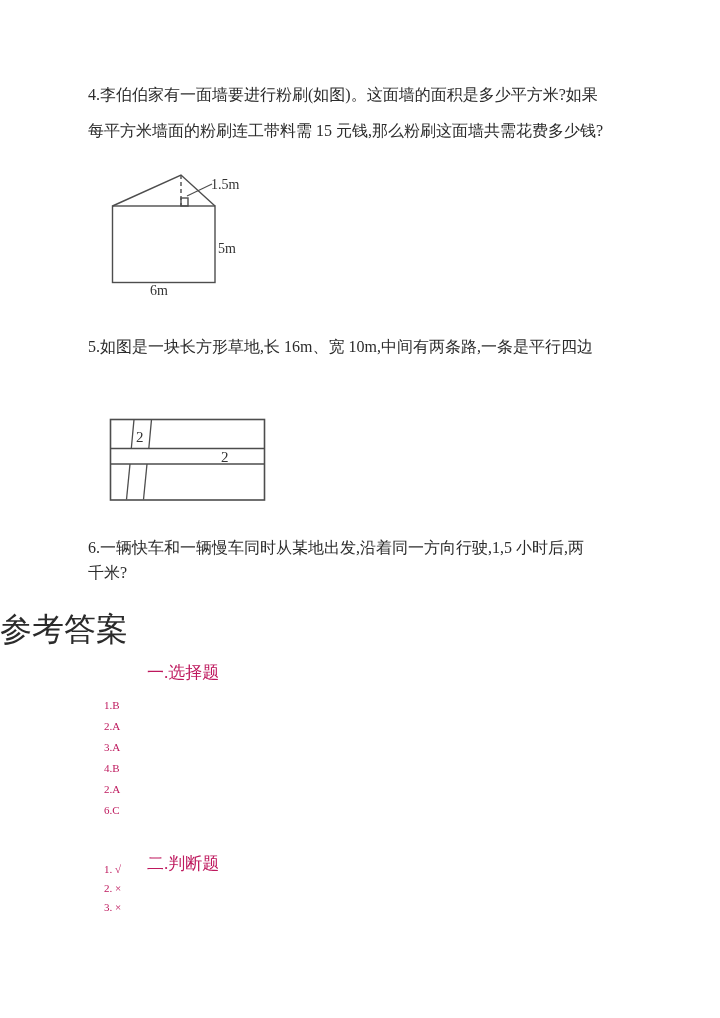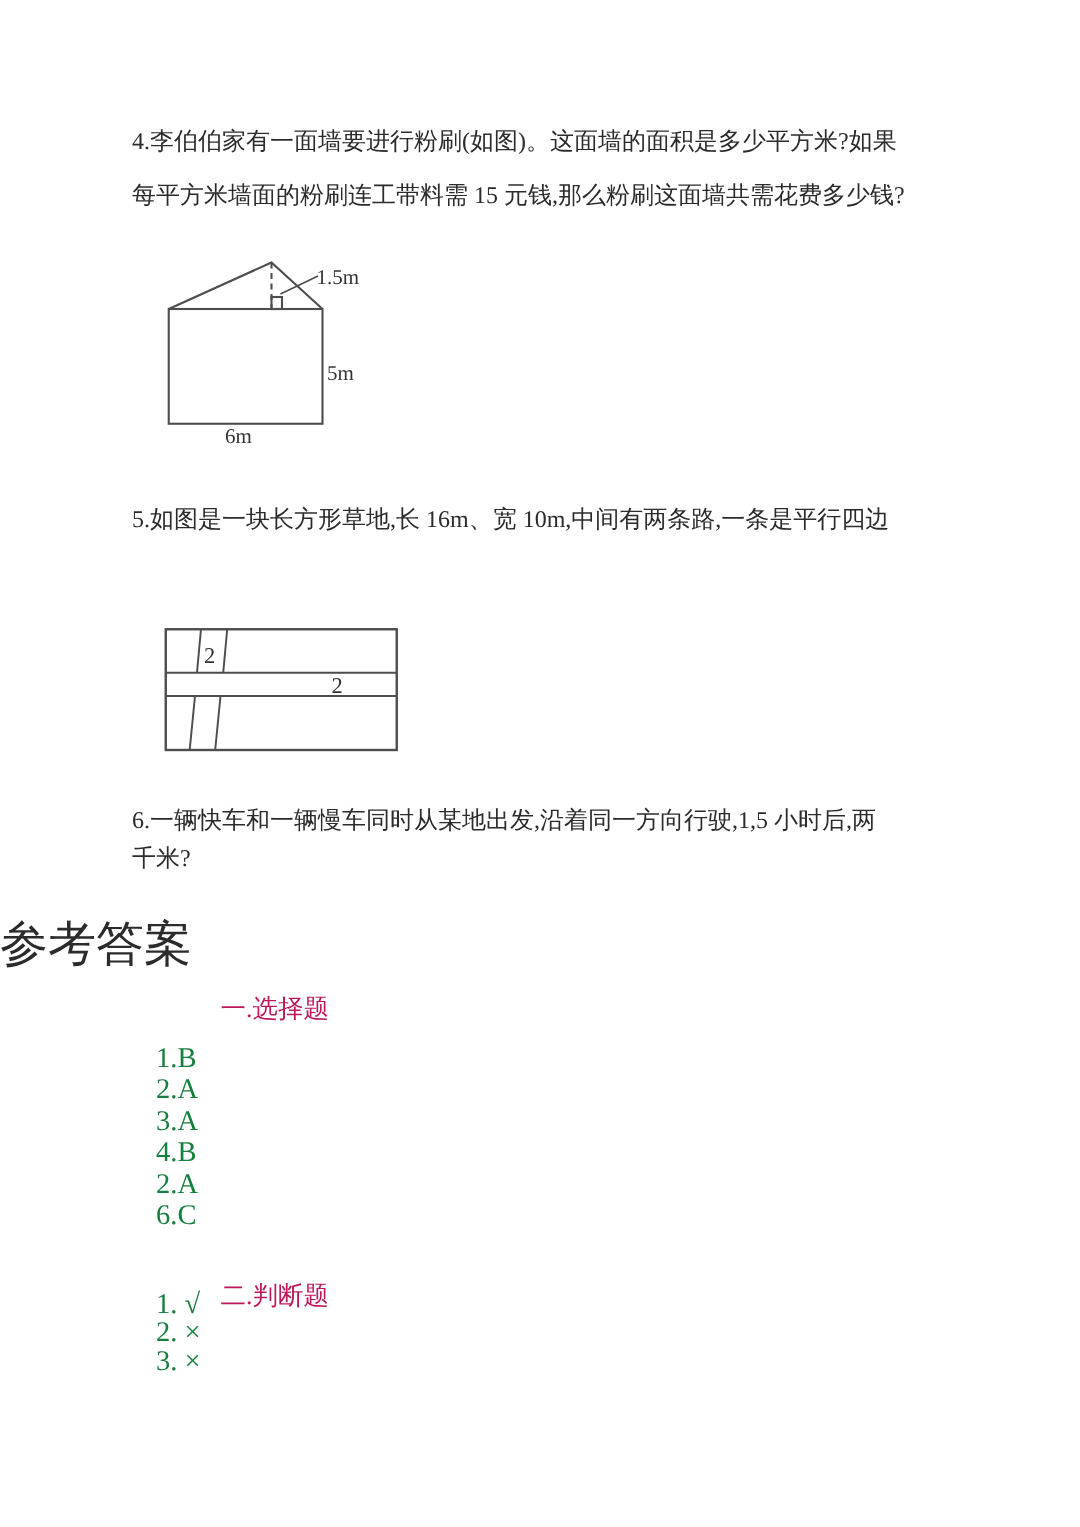--- a/index.html
+++ b/index.html
@@ -40,22 +40,22 @@
     font-size:17px;
     font-weight:normal;
     color:#be185d;
     margin-left:44px;
   }
   #choice-heading{top:661px;}
   #judge-heading{top:852px;}
   .answer-list{
     position:absolute;
     left:104px;
-    font-size:19px;
-    color:#15803d;
+    font-size:11px;
+    color:#be185d;
   }
   #choice-list{top:695px;line-height:21px;}
   #judge-list{top:860px;line-height:19px;}
 </style>
 </head>
 <body>
 
 <div class="question" id="q4">
   <div>4.李伯伯家有一面墙要进行粉刷(如图)。这面墙的面积是多少平方米?如果</div>
   <div>每平方米墙面的粉刷连工带料需 15 元钱,那么粉刷这面墙共需花费多少钱?</div>

